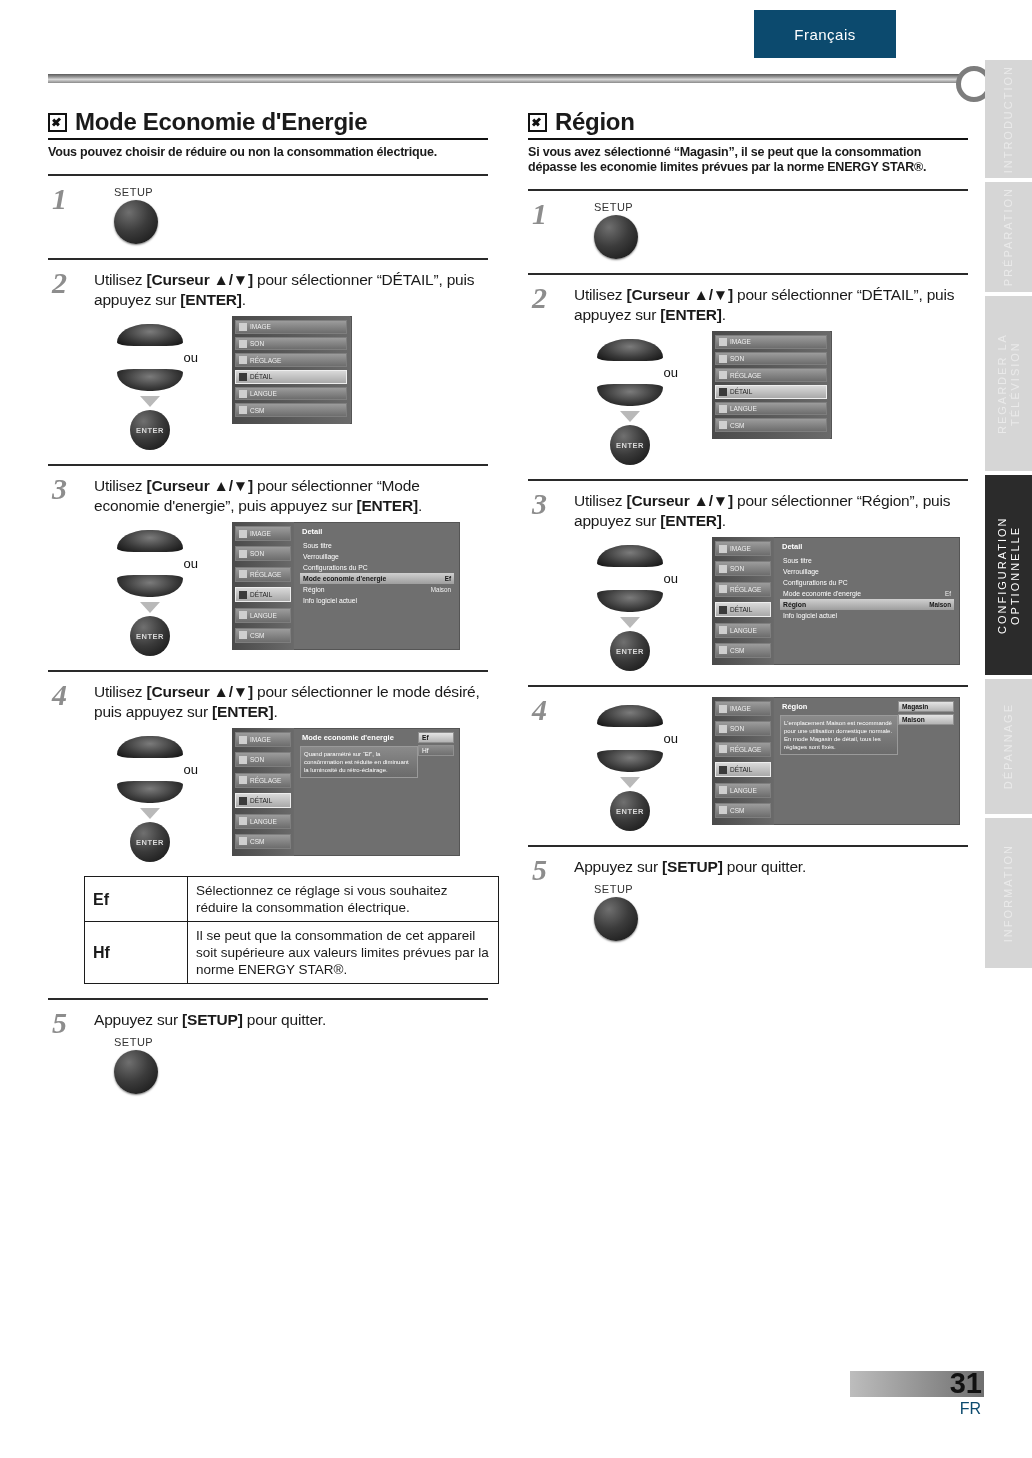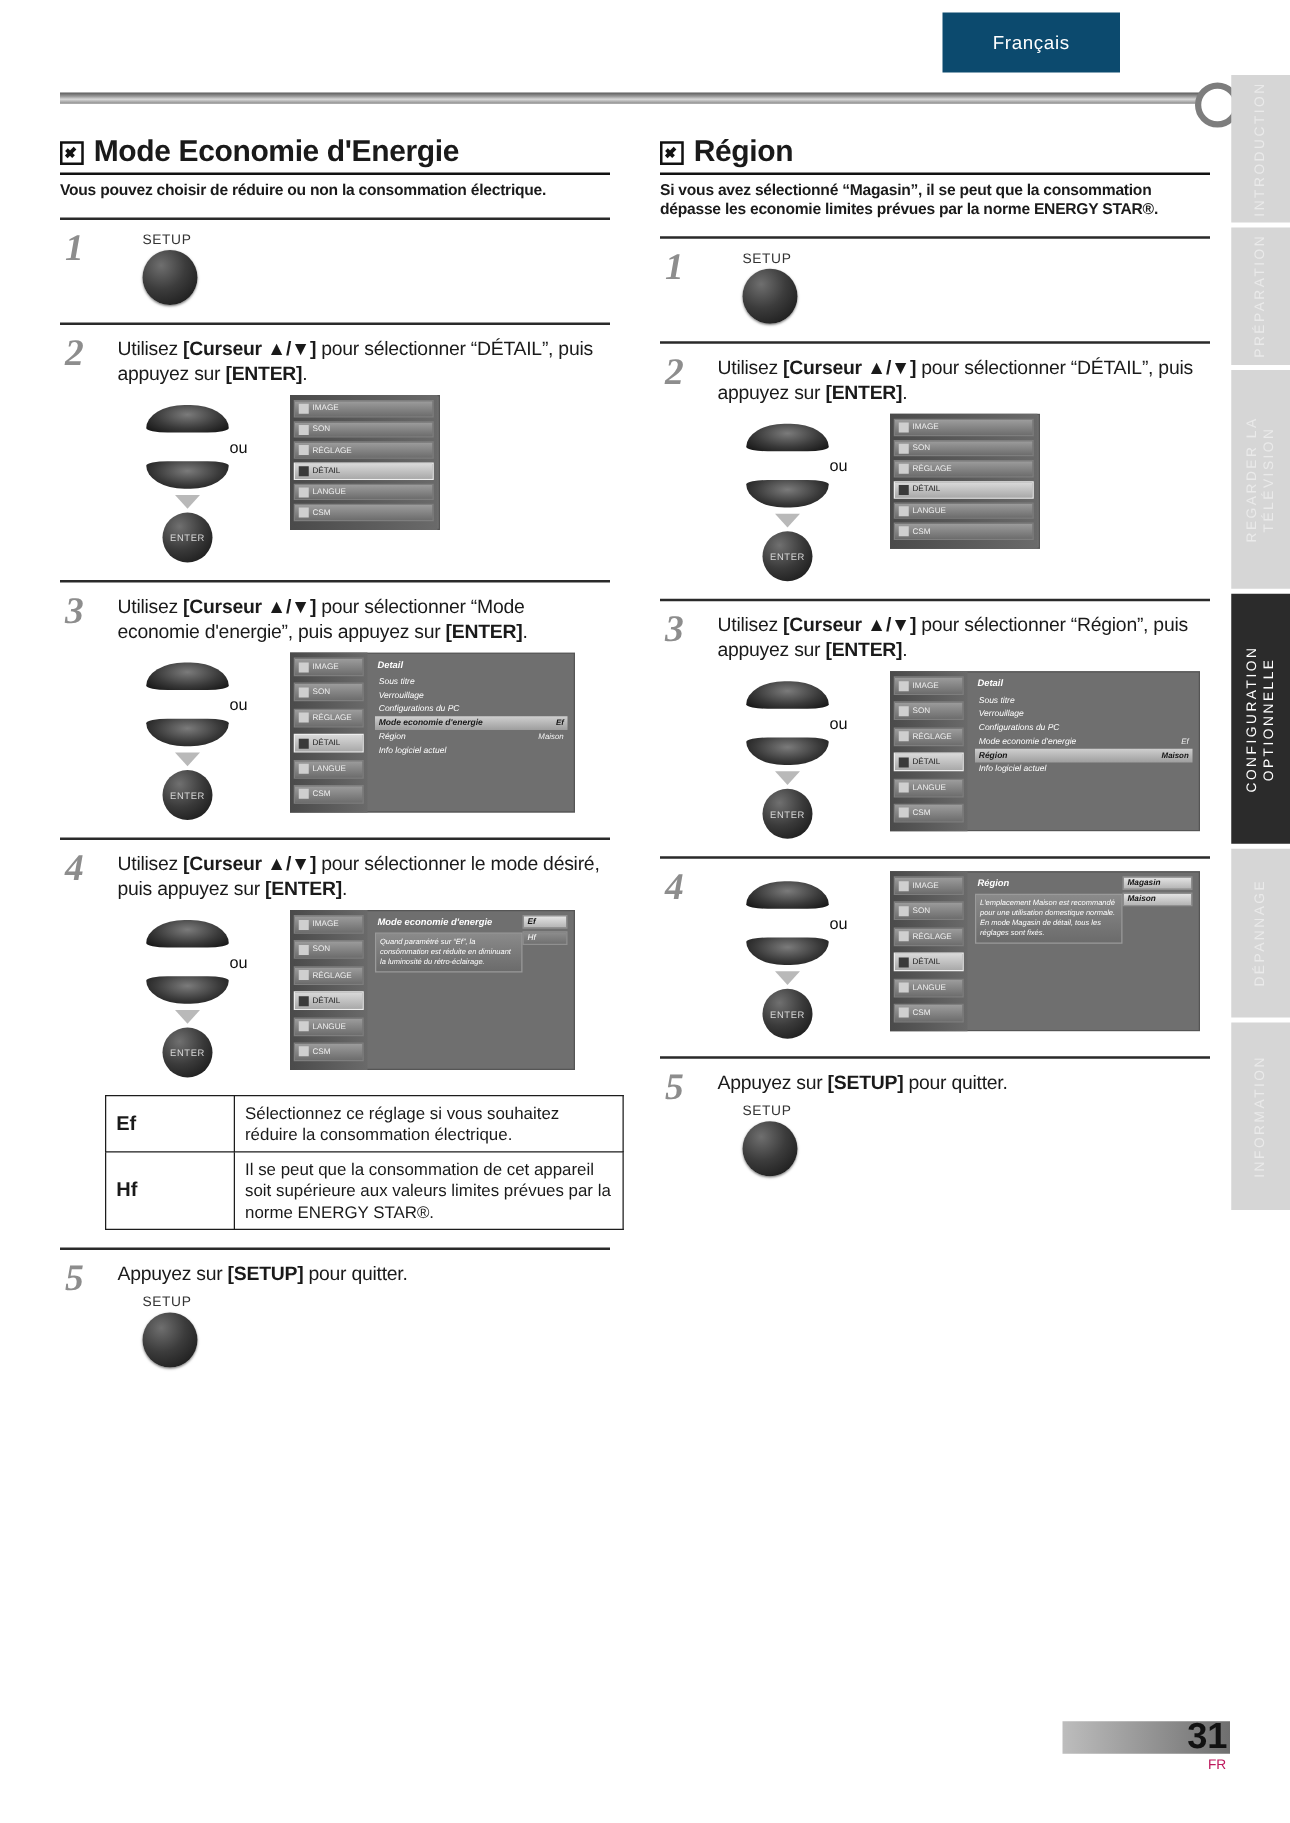--- a/index.html
+++ b/index.html
@@ -96,20 +96,21 @@
   .cur-ou{font-size:13px;margin:4px 0;color:#111;}
   .tri{
     width:0;height:0;border-left:10px solid transparent;border-right:10px solid transparent;
     border-top:11px solid #b9b9b9;margin:5px auto 3px auto;
   }
   .enterbtn{
     width:40px;height:40px;border-radius:50%;margin:0 auto;
     background:radial-gradient(circle at 34% 28%, #707070 0%, #3a3a3a 48%, #101010 100%);
     color:#d8d8d8;font-size:7.5px;display:flex;align-items:center;justify-content:center;
     letter-spacing:.5px;
+    font-weight:bold;
   }
 
   
   .osd{
     position:relative;background:#6f6f6f;color:#fff;
     box-shadow:0 0 0 1px #555 inset;
   }
   .osd .menubar{
     position:absolute;left:0;top:0;bottom:0;width:62px;
     background:linear-gradient(to right,#4a4a4a,#6a6a6a);
@@ -117,21 +118,21 @@
     box-sizing:border-box;
   }
   .mi{
     height:15px;background:linear-gradient(to bottom,#9c9c9c,#6d6d6d);
     margin-bottom:3px;display:flex;align-items:center;gap:3px;padding-left:3px;
     font-size:6.5px;color:#f0f0f0;box-sizing:border-box;border:1px solid #7e7e7e;
   }
   .mi .ico{width:8px;height:8px;background:#cfcfcf;flex:0 0 auto;}
   .mi.sel{background:linear-gradient(to bottom,#d9d9d9,#a9a9a9);color:#1b1b1b;border-color:#eee;}
   .mi.sel .ico{background:#3a3a3a;}
-  .osd .panel{margin-left:62px;padding:4px 6px;box-sizing:border-box;height:100%;font-style:italic;}
+  .osd .panel{margin-left:62px;padding:4px 6px;box-sizing:border-box;height:100%;}
   .osd .ptitle{font-size:7.5px;font-weight:bold;margin:1px 0 4px 2px;}
   .row{
     display:flex;justify-content:space-between;font-size:6.8px;line-height:11px;
     padding:0 3px;
   }
   .row.hl{background:linear-gradient(to bottom,#cfcfcf,#9e9e9e);color:#151515;font-weight:bold;}
   .row .val{color:#f2f2f2;font-size:6.3px;}
   .row.hl .val{color:#151515;}
   .note{
     font-size:6px;line-height:8px;background:linear-gradient(to bottom,#8a8a8a,#6b6b6b);
@@ -159,21 +160,21 @@
   }
   .pagenum .bar{
     width:86px;height:26px;background:linear-gradient(to right,#bdbdbd,#6f6f6f);
     position:relative;
     padding-left:48px;
   }
   .pagenum .n{
     position:absolute;right:2px;top:-4px;font-size:29px;font-weight:bold;color:#111;
     font-family:"Liberation Sans",sans-serif;
   }
-  .pagenum .fr{font-size:11px;color:#be185d;margin-top:3px;margin-right:3px;}
+  .pagenum .fr{font-size:16px;color:#0c4a6e;margin-top:3px;margin-right:3px;}
 </style>
 </head>
 <body>
 
 <div class="page">
 
   <div class="lang-tab">Français</div>
   <div class="top-rule"></div>
   <div class="top-circle"></div>
 

